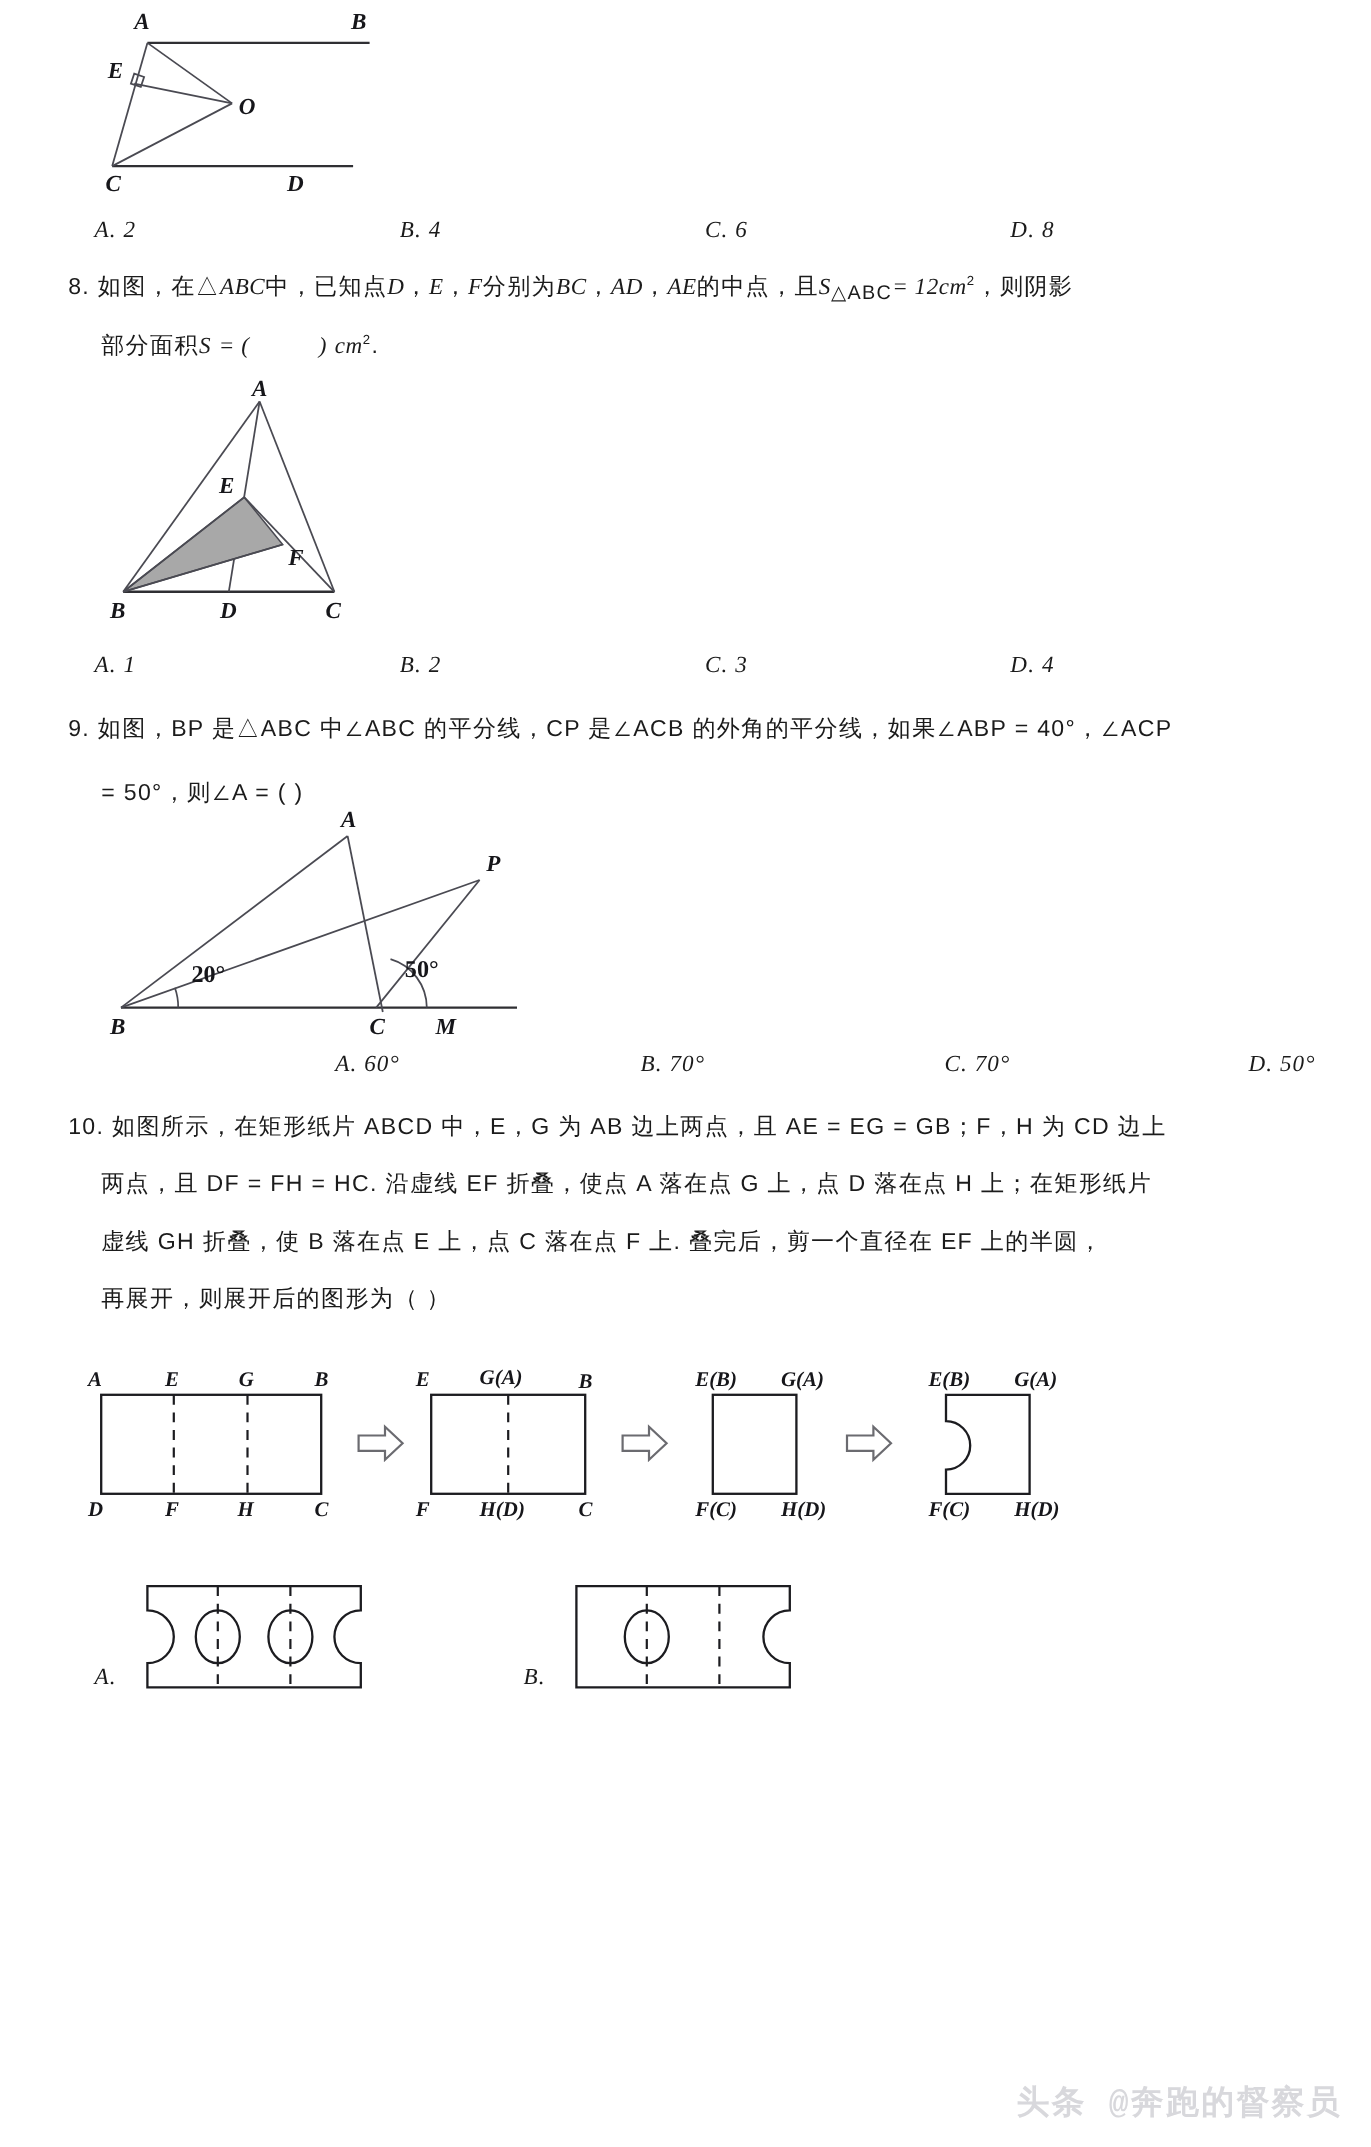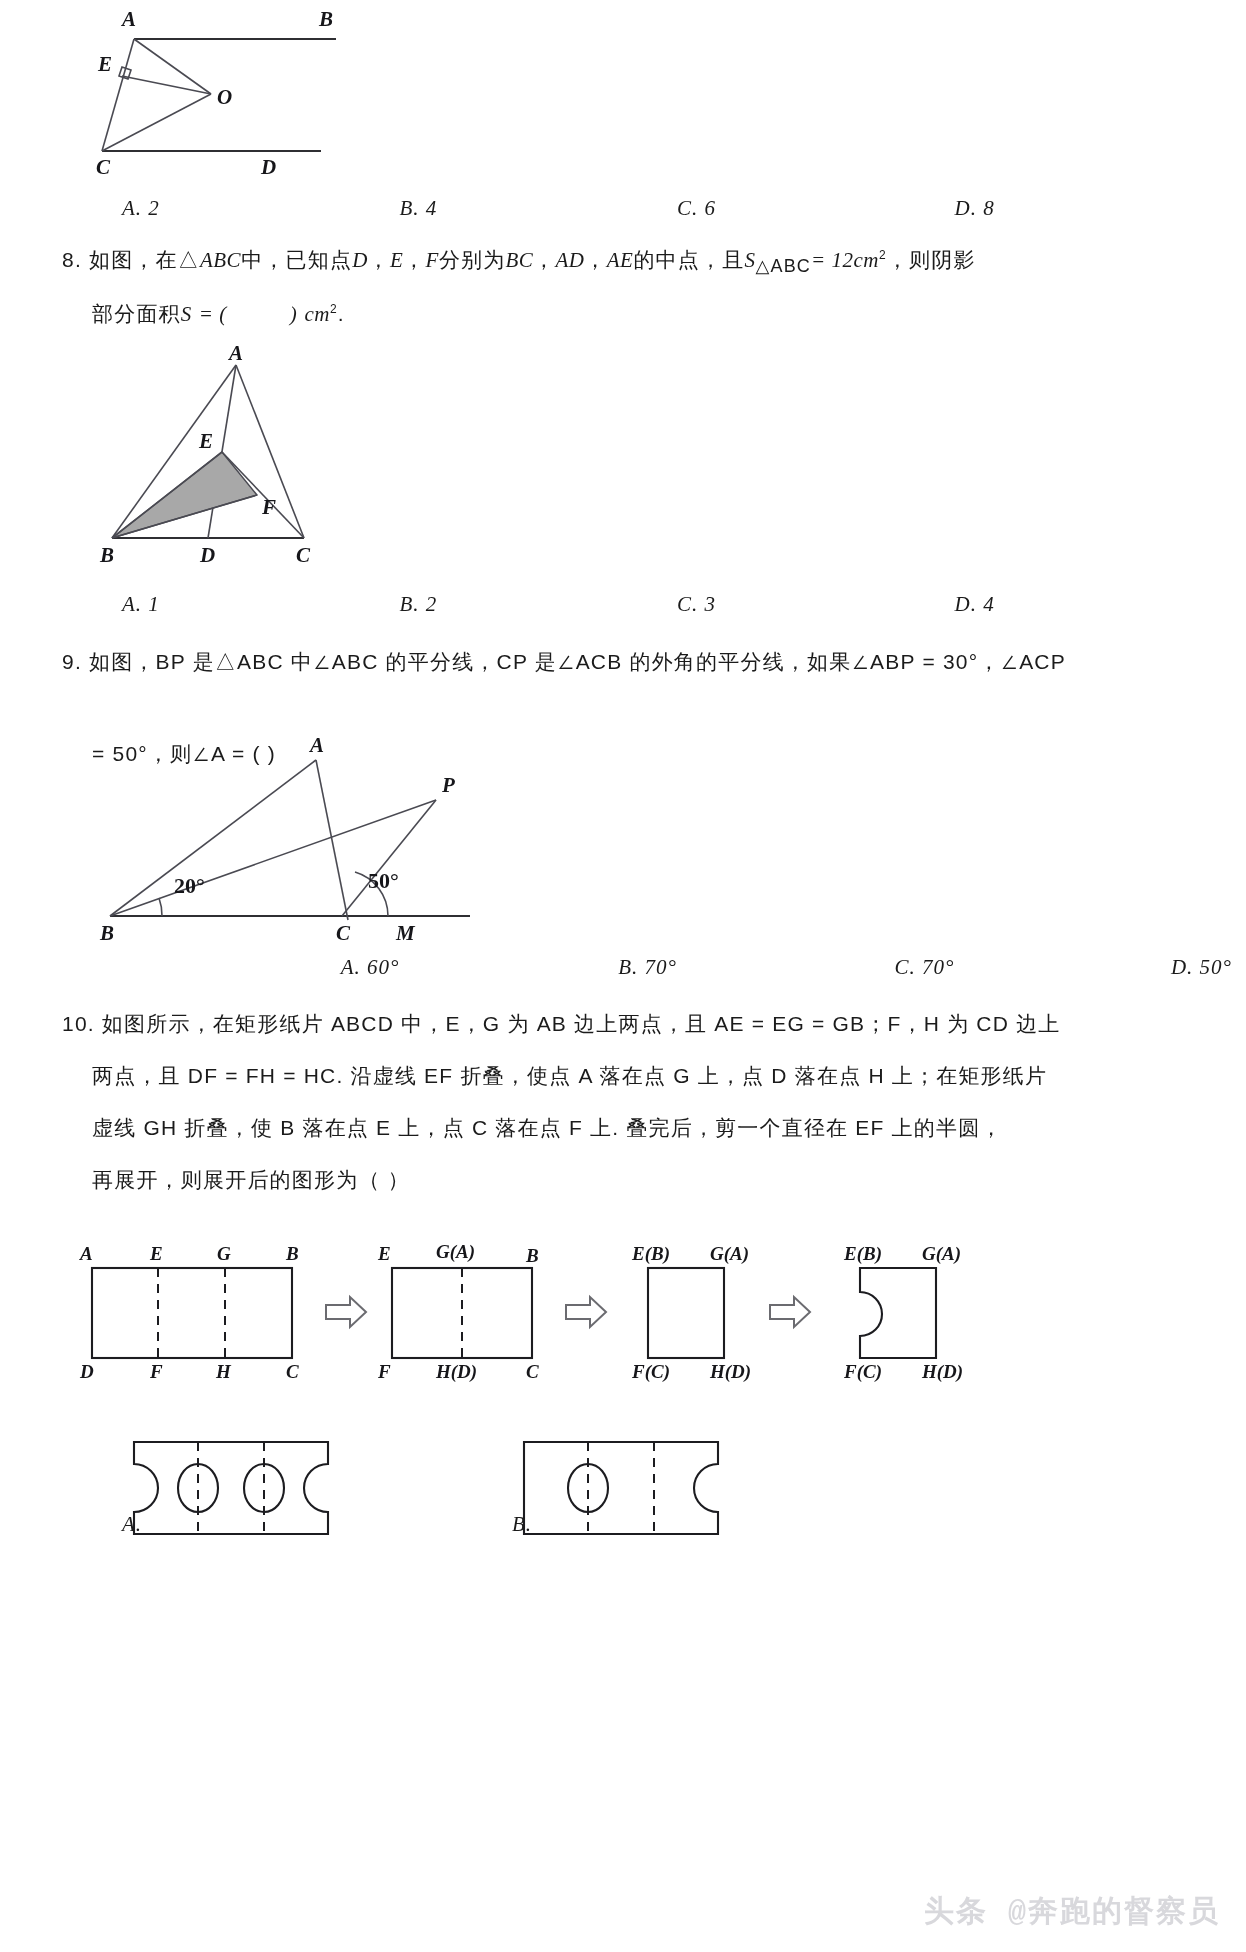--- a/index.html
+++ b/index.html
@@ -47,21 +47,20 @@
   .optrow {
     position: absolute;
     width: 1110px;
     left: 86px;
     display: flex;
     font-size: 21px;
     font-family: "Liberation Serif", serif;
     font-style: italic;
     letter-spacing: 1px;
     color: #1b1b1b;
-    margin-left: 36px;
   }
   .optrow .opt { width: 25%; }
 
   .figure { position: absolute; }
   svg { display: block; overflow: visible; }
   .stroke { fill: none; stroke: #4a4a52; stroke-width: 1.6; }
   .stroke-d { fill: none; stroke: #2f2f33; stroke-width: 2.2; }
   .shade { fill: #a8a8a8; stroke: #4a4a52; stroke-width: 1.4; }
   .lbl {
     font-family: "Liberation Serif", serif;
@@ -201,23 +200,23 @@
       <span>3</span>
     </div>
     <div class="opt">
       <span>D.</span>
       <span>4</span>
     </div>
   </div>
 
   <div class="qline" style="left:62px; top:648px;">
     <span>9.</span>
-    <span>如图，BP 是△ABC 中∠ABC 的平分线，CP 是∠ACB 的外角的平分线，如果∠ABP = 30°，∠ACP</span>
-  </div>
-  <div class="qline" style="left:92px; top:740px;">
+    <span>如图，BP 是△ABC 中∠ABC 的平分线，CP 是∠ACB 的外角的平分线，如果∠ABP = 40°，∠ACP</span>
+  </div>
+  <div class="qline" style="left:92px; top:706px;">
     <span>= 50°，则∠A = (        )</span>
   </div>
 
   <div class="figure" style="left:86px; top:738px;">
     <svg width="440" height="212" viewBox="0 0 440 212">
 
       <line class="stroke-d" x1="24" y1="178" x2="384" y2="178"></line>
 
       <line class="stroke" x1="24" y1="178" x2="230" y2="22"></line>
 

